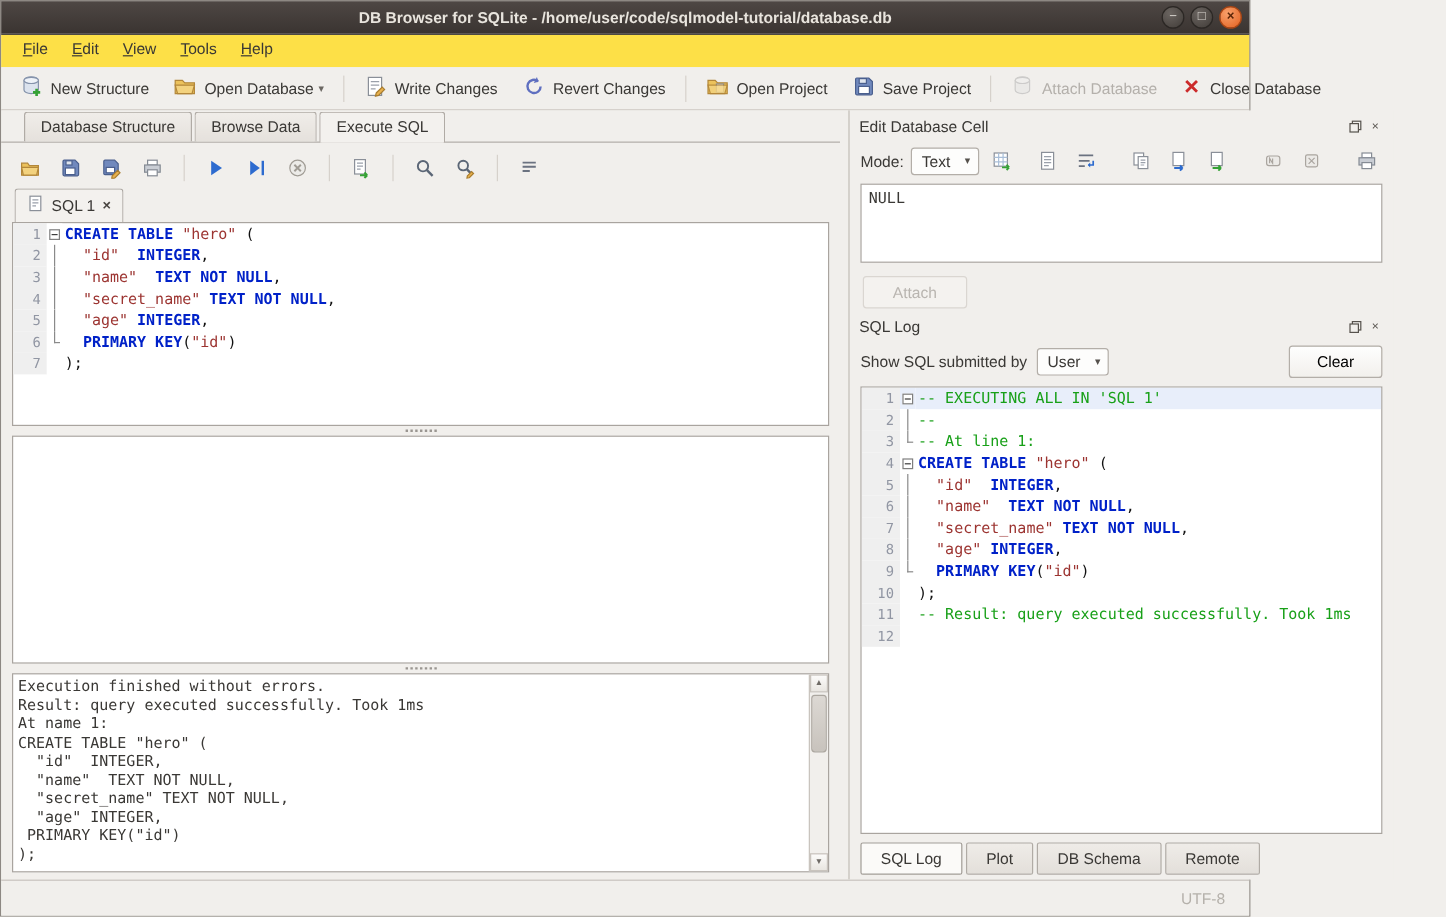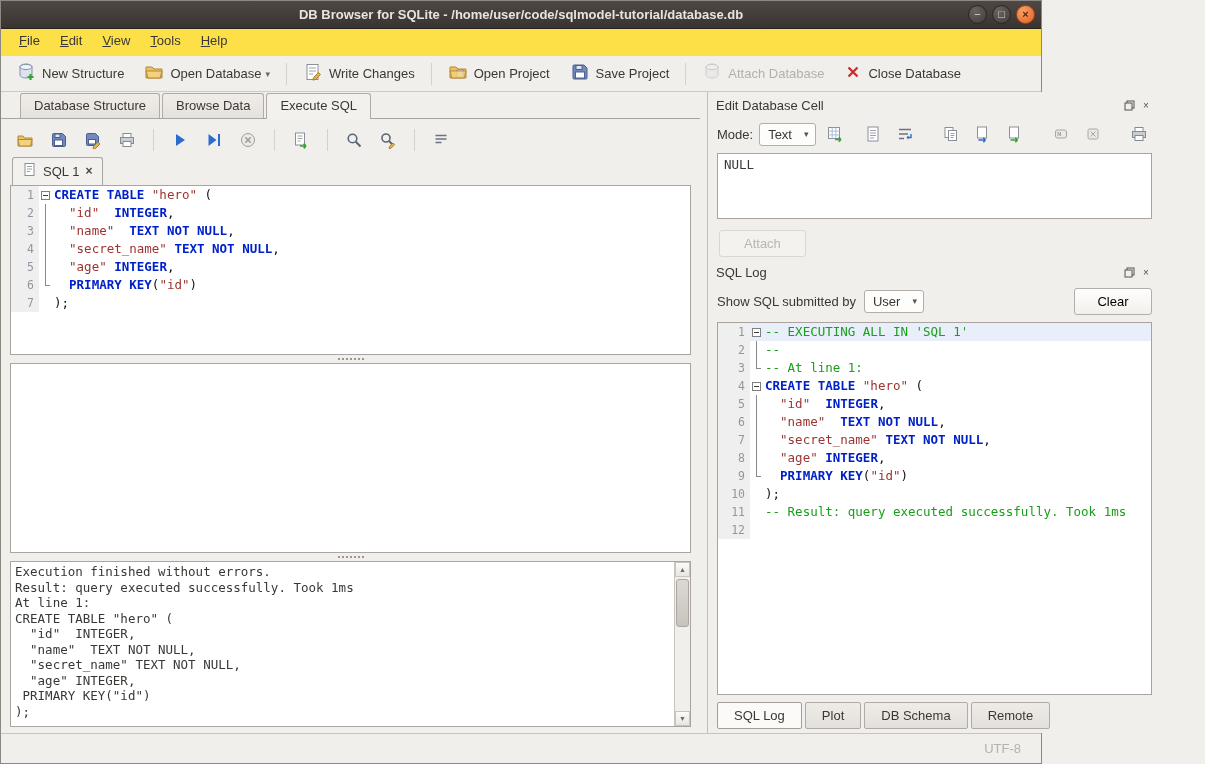--- a/index.html
+++ b/index.html
@@ -163,20 +163,27 @@
     </div>
     <span class="sep"></span>
     <div class="tbtn">
       <span><svg width="20" height="20" viewBox="0 0 20 20">
             <rect x="4" y="2.5" width="11" height="15" fill="#fff" stroke="#8a8f98"></rect>
             <path d="M6 6h7M6 9h7M6 12h4" stroke="#9aa0aa"></path>
             <path d="M10.5 15.5l5-5 2 2-5 5-2.6.6z" fill="#e8b14e" stroke="#a97d2f"></path>
           </svg></span>
       <span>Write Changes</span>
     </div>
+    <div class="tbtn">
+      <span><svg width="20" height="20" viewBox="0 0 20 20">
+            <path d="M15.5 10a5.5 5.5 0 1 1-2.1-4.3" fill="none" stroke="#5f6fc0" stroke-width="2"></path>
+            <path d="M12.4 2.2l1.4 4-4 .9z" fill="#5f6fc0"></path>
+          </svg></span>
+      <span>Revert Changes</span>
+    </div>
     <span class="sep"></span>
     <div class="tbtn">
       <span><svg width="20" height="20" viewBox="0 0 20 20">
             <path d="M2 5h6l2 2h8v9H2z" fill="#ecc25c" stroke="#b3873a"></path>
             <rect x="9" y="8" width="6" height="7" fill="#fff" stroke="#8a8f98"></rect>
             <path d="M2 9h16l-2 7H4z" fill="#f3d27e" stroke="#b3873a" opacity=".85"></path>
           </svg></span>
       <span>Open Project</span>
     </div>
     <div class="tbtn">
@@ -320,21 +327,21 @@
         <div class="resultgrid"></div>
 
         <div class="hsplit">
             <span class="grip"></span>
           </div>
 
         <div class="execwrap">
           <div class="execlog">
               <div>Execution finished without errors.</div>
               <div>Result: query executed successfully. Took 1ms</div>
-              <div>At line 1:</div>
+              <div>At name 1:</div>
               <div>CREATE TABLE "hero" (</div>
               <div>  "id"  INTEGER,</div>
               <div>  "name"  TEXT NOT NULL,</div>
               <div>  "secret_name" TEXT NOT NULL,</div>
               <div>  "age" INTEGER,</div>
               <div> PRIMARY KEY("id")</div>
               <div>);</div>
             </div>
           <div class="vscroll">
             <span class="sarrow">▲</span>

